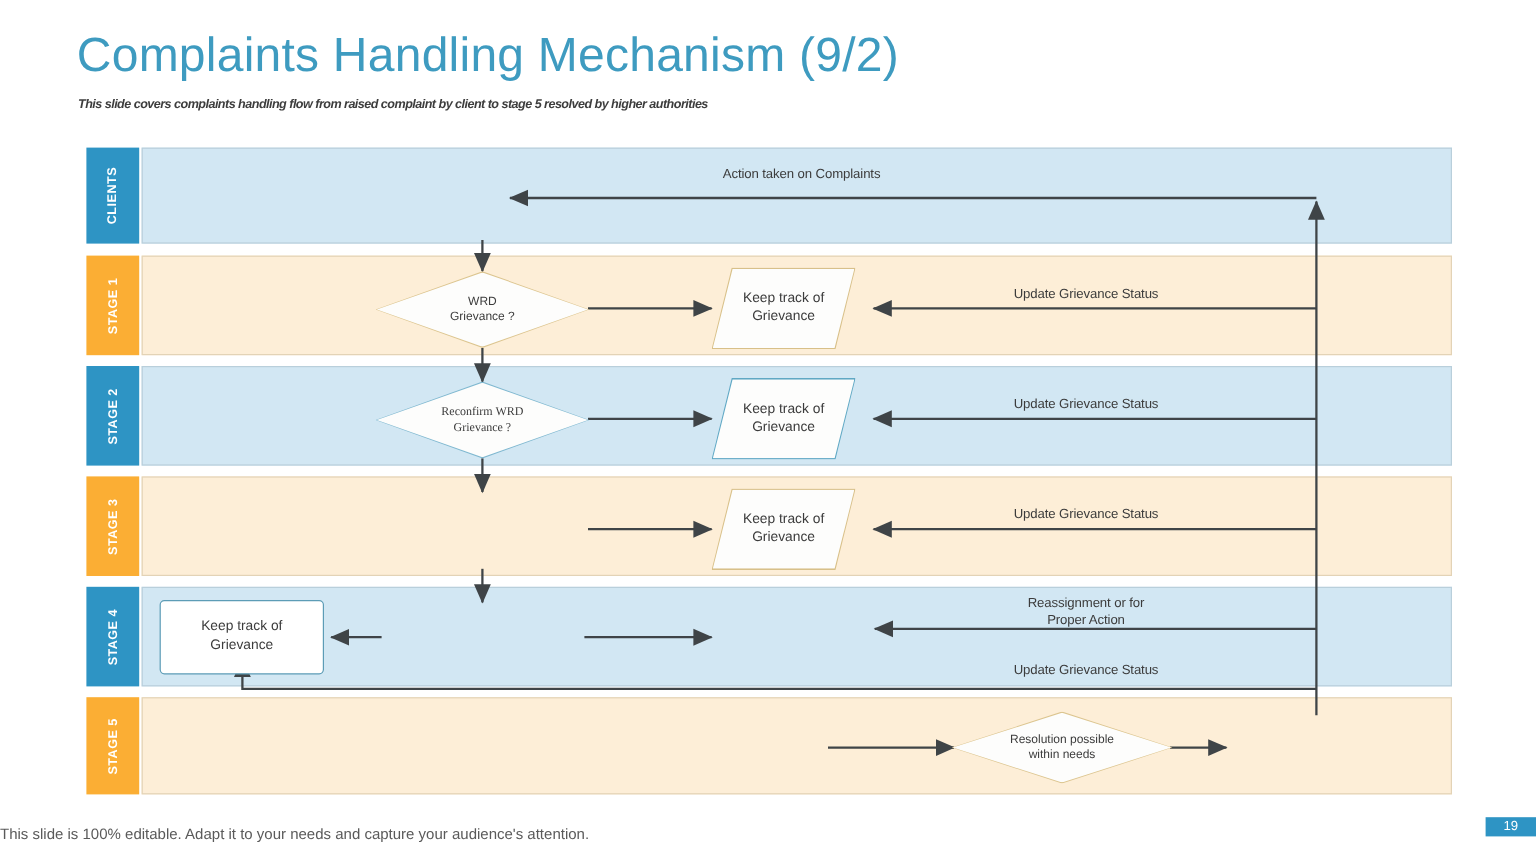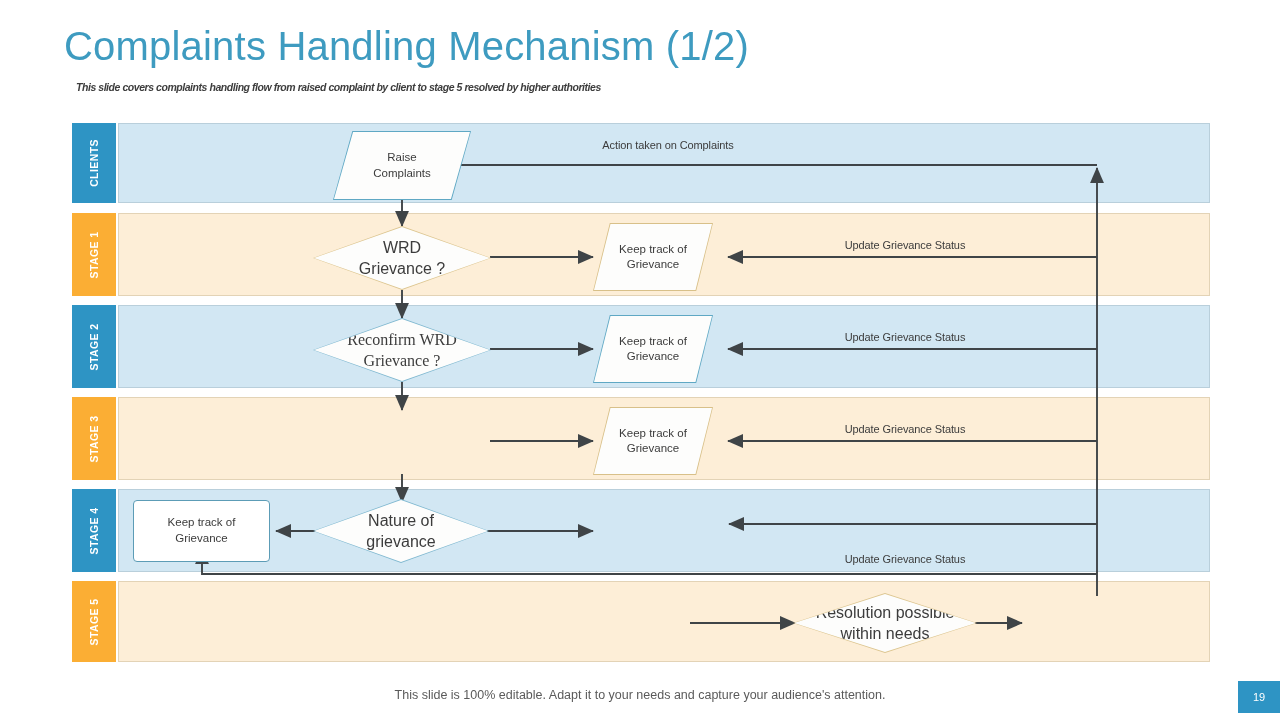--- a/index.html
+++ b/index.html
@@ -19,21 +19,21 @@
     position: absolute;
     left: 64px; top: 24px;
     font-size: 40px;
     font-weight: 400;
     letter-spacing: 0.2px;
     color: #3e9bc0;
     white-space: nowrap;
   }
   #page-subtitle {
     position: absolute;
-    left: 76px; top: 81px;
+    left: 65px; top: 81px;
     font-size: 10.5px;
     font-style: italic;
     font-weight: 600;
     color: #3d3d3d;
     letter-spacing: -0.45px;
     white-space: nowrap;
   }
 
   
   #diagram {
@@ -96,21 +96,21 @@
     clip-path: polygon(50% 0%, 100% 50%, 50% 100%, 0% 50%);
   }
   .diamond-shape.blue   { background: #7fb8d0; }
   .diamond-shape.orange { background: #dcc58f; }
   .diamond-inner {
     position: absolute; inset: 1px;
     clip-path: polygon(50% 0%, 100% 50%, 50% 100%, 0% 50%);
     background: #fdfdfc;
     display: flex; align-items: center; justify-content: center;
     text-align: center;
-    font-size: 16px; line-height: 1.33; color: #3c3c3c;
+    font-size: 10px; line-height: 1.33; color: #3c3c3c;
   }
 
   
   .rrect {
     position: absolute;
     box-sizing: border-box;
     background: #ffffff;
     border: 1px solid #5c9cb6;
     border-radius: 4px;
     display: flex; align-items: center; justify-content: center;
@@ -129,40 +129,39 @@
     white-space: pre-line;
     line-height: 1.3;
     z-index: 5;
   }
 
   
   #footer-note {
     position: absolute;
     left: 0; right: 0;
     top: 688px;
-    text-align: center;
     font-size: 12.5px;
     color: #5a5a5a;
   }
   #page-badge {
     position: absolute;
     right: 0; top: 681px;
-    width: 42px; height: 32px;
+    width: 42px; height: 16px;
     background: #2e94c4;
     color: #ffffff;
     font-size: 11px;
     display: flex; align-items: center; justify-content: center;
   }
 
   svg#wires { position: absolute; left:0; top:0; width:1280px; height:720px; z-index: 3; pointer-events:none; }
 </style>
 </head>
 <body>
 
-<div id="page-title">Complaints Handling Mechanism (1/2)</div>
+<div id="page-title">Complaints Handling Mechanism (9/2)</div>
 <div id="page-subtitle">This slide covers complaints handling flow from raised complaint by client to stage 5 resolved by higher authorities</div>
 
 <div id="diagram">
 
   <div class="row-band blue" style="top:123px;height:80px;"></div>
   <div class="row-band orange" style="top:213px;height:83px;"></div>
   <div class="row-band blue" style="top:305px;height:83px;"></div>
   <div class="row-band orange" style="top:397px;height:83px;"></div>
   <div class="row-band blue" style="top:489px;height:83px;"></div>
   <div class="row-band orange" style="top:581px;height:81px;"></div>
@@ -223,25 +222,20 @@
       <path d="M1097,574 L202,574 L202,549" marker-end="url(#ah)"></path>
 
       <path d="M690,623 L795,623" marker-end="url(#ah)"></path>
 
       <path d="M975,623 L1022,623" marker-end="url(#ah)"></path>
 
       <path d="M1097,596 L1097,168" marker-end="url(#ah)"></path>
     </g>
   </svg>
 
-  <div class="para-wrap" style="left:333px;top:131px;width:138px;height:69px;">
-    <div class="para-shape blue"></div>
-    <div class="para-inner" style="white-space:pre-line;">Raise
-Complaints</div>
-  </div>
   <div class="conn-label" style="left:568px;top:138px;width:200px;">Action taken on Complaints</div>
 
   <div class="diamond-wrap" style="left:313px;top:226px;width:178px;height:64px;">
     <div class="diamond-shape orange"></div>
     <div class="diamond-inner" style="white-space:pre-line;">WRD
 Grievance ?</div>
   </div>
   <div class="para-wrap" style="left:593px;top:223px;width:120px;height:68px;">
     <div class="para-shape orange"></div>
     <div class="para-inner" style="white-space:pre-line;">Keep track of
@@ -263,25 +257,22 @@
 
   <div class="para-wrap" style="left:593px;top:407px;width:120px;height:68px;">
     <div class="para-shape orange"></div>
     <div class="para-inner" style="white-space:pre-line;">Keep track of
 Grievance</div>
   </div>
   <div class="conn-label" style="left:805px;top:422px;width:200px;">Update Grievance Status</div>
 
   <div class="rrect" style="left:133px;top:500px;width:137px;height:62px;white-space:pre-line;">Keep track of
 Grievance</div>
-  <div class="diamond-wrap" style="left:313px;top:499px;width:176px;height:64px;">
-    <div class="diamond-shape blue"></div>
-    <div class="diamond-inner" style="white-space:pre-line;">Nature of
-grievance</div>
-  </div>
+  <div class="conn-label" style="left:805px;top:496px;width:200px;">Reassignment or for
+Proper Action</div>
   <div class="conn-label" style="left:805px;top:552px;width:200px;">Update Grievance Status</div>
 
   <div class="diamond-wrap" style="left:793px;top:593px;width:184px;height:60px;">
     <div class="diamond-shape orange"></div>
     <div class="diamond-inner" style="white-space:pre-line;">Resolution possible
 within needs</div>
   </div>
 
 </div>
 

